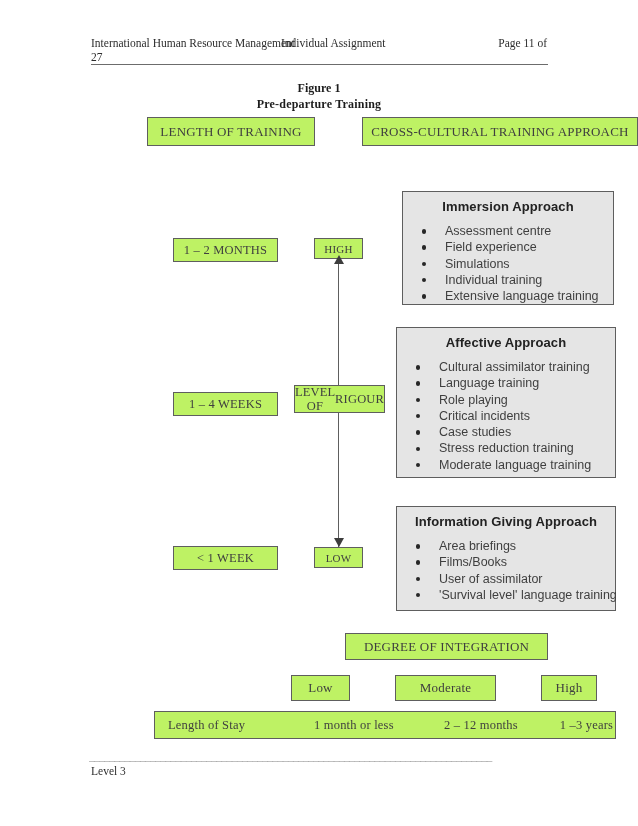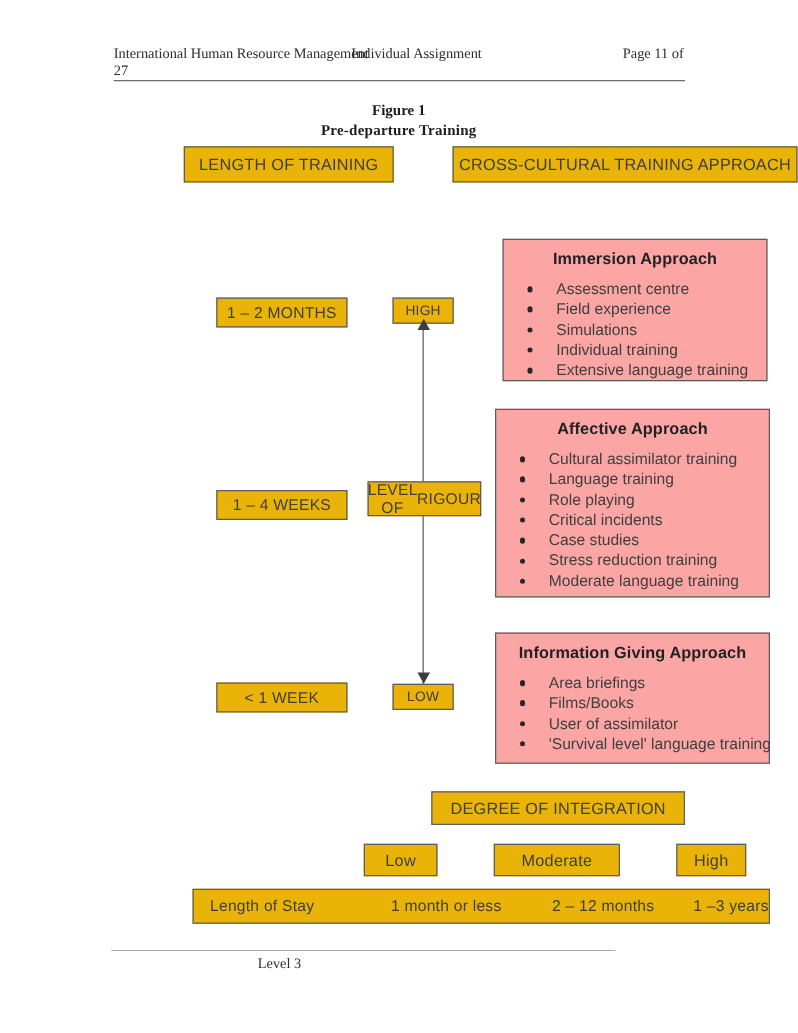--- a/index.html
+++ b/index.html
@@ -31,24 +31,25 @@
   .figtitle{
     position:absolute;left:0;top:81px;width:638px;text-align:center;
     font-family:"Liberation Serif", serif;
     font-weight:bold;font-size:12px;color:#1d1d1d;line-height:15.5px;
   }
   .figtitle .l2{letter-spacing:.2px;}
 
   
   .box{
     position:absolute;box-sizing:border-box;
-    border:1.1px solid #5e5e5e;background:#eab308;
+    border:1.1px solid #5e5e5e;background:#bef264;
     display:flex;align-items:center;justify-content:center;
     font-size:12.5px;color:#3f3f3f;text-align:center;
     letter-spacing:.2px;
+    font-family:Liberation Serif, serif;
   }
 
   
   #box-length-of-training{left:147px;top:117px;width:168px;height:29px;font-size:13px;}
   #box-cross-cultural{left:362px;top:117px;width:276px;height:29px;font-size:13px;}
 
   
   #box-1-2-months{left:173px;top:238px;width:105px;height:24px;}
   #box-1-4-weeks{left:173px;top:392px;width:105px;height:24px;}
   #box-lt-1-week{left:173px;top:546px;width:105px;height:24px;}
@@ -74,21 +75,21 @@
   }
   .arrow-head.down{
     left:333.5px;top:538px;
     border-left:5px solid transparent;border-right:5px solid transparent;
     border-top:9px solid #3d3d3d;
   }
 
   
   .panel{
     position:absolute;box-sizing:border-box;
-    border:1.1px solid #5e5e5e;background:#fca5a5;
+    border:1.1px solid #5e5e5e;background:#e5e5e5;
     padding:7px 10px 8px 10px;
   }
   .panel-title{
     text-align:center;font-weight:bold;font-size:13px;color:#222;
     margin-bottom:9px;letter-spacing:.1px;
   }
   .panel ul{list-style:none;margin:0;padding:0;}
   .panel li{
     position:relative;padding-left:32px;
     font-size:12.5px;line-height:16.3px;color:#3f3f3f;white-space:nowrap;
@@ -126,21 +127,21 @@
     font-family:"Liberation Serif", serif;
     font-size:11px;color:#8a8a8a;letter-spacing:-.4px;
     overflow:hidden;white-space:nowrap;height:13px;
   }
   .foot{
     position:absolute;left:91px;top:765px;width:460px;
     font-family:"Liberation Serif", serif;
     font-size:11.5px;color:#2d2d2d;white-space:nowrap;
   }
   .foot-row{display:flex;}
-  .foot-left{width:150px;text-align:right;}
+  .foot-left{width:150px;}
   .foot-center{flex:1;}
 </style>
 </head>
 <body>
 
 <div class="page">
 
   <div class="hdr">
     <div class="hdr-row">
       <span class="hdr-t1">International Human Resource Management</span>

